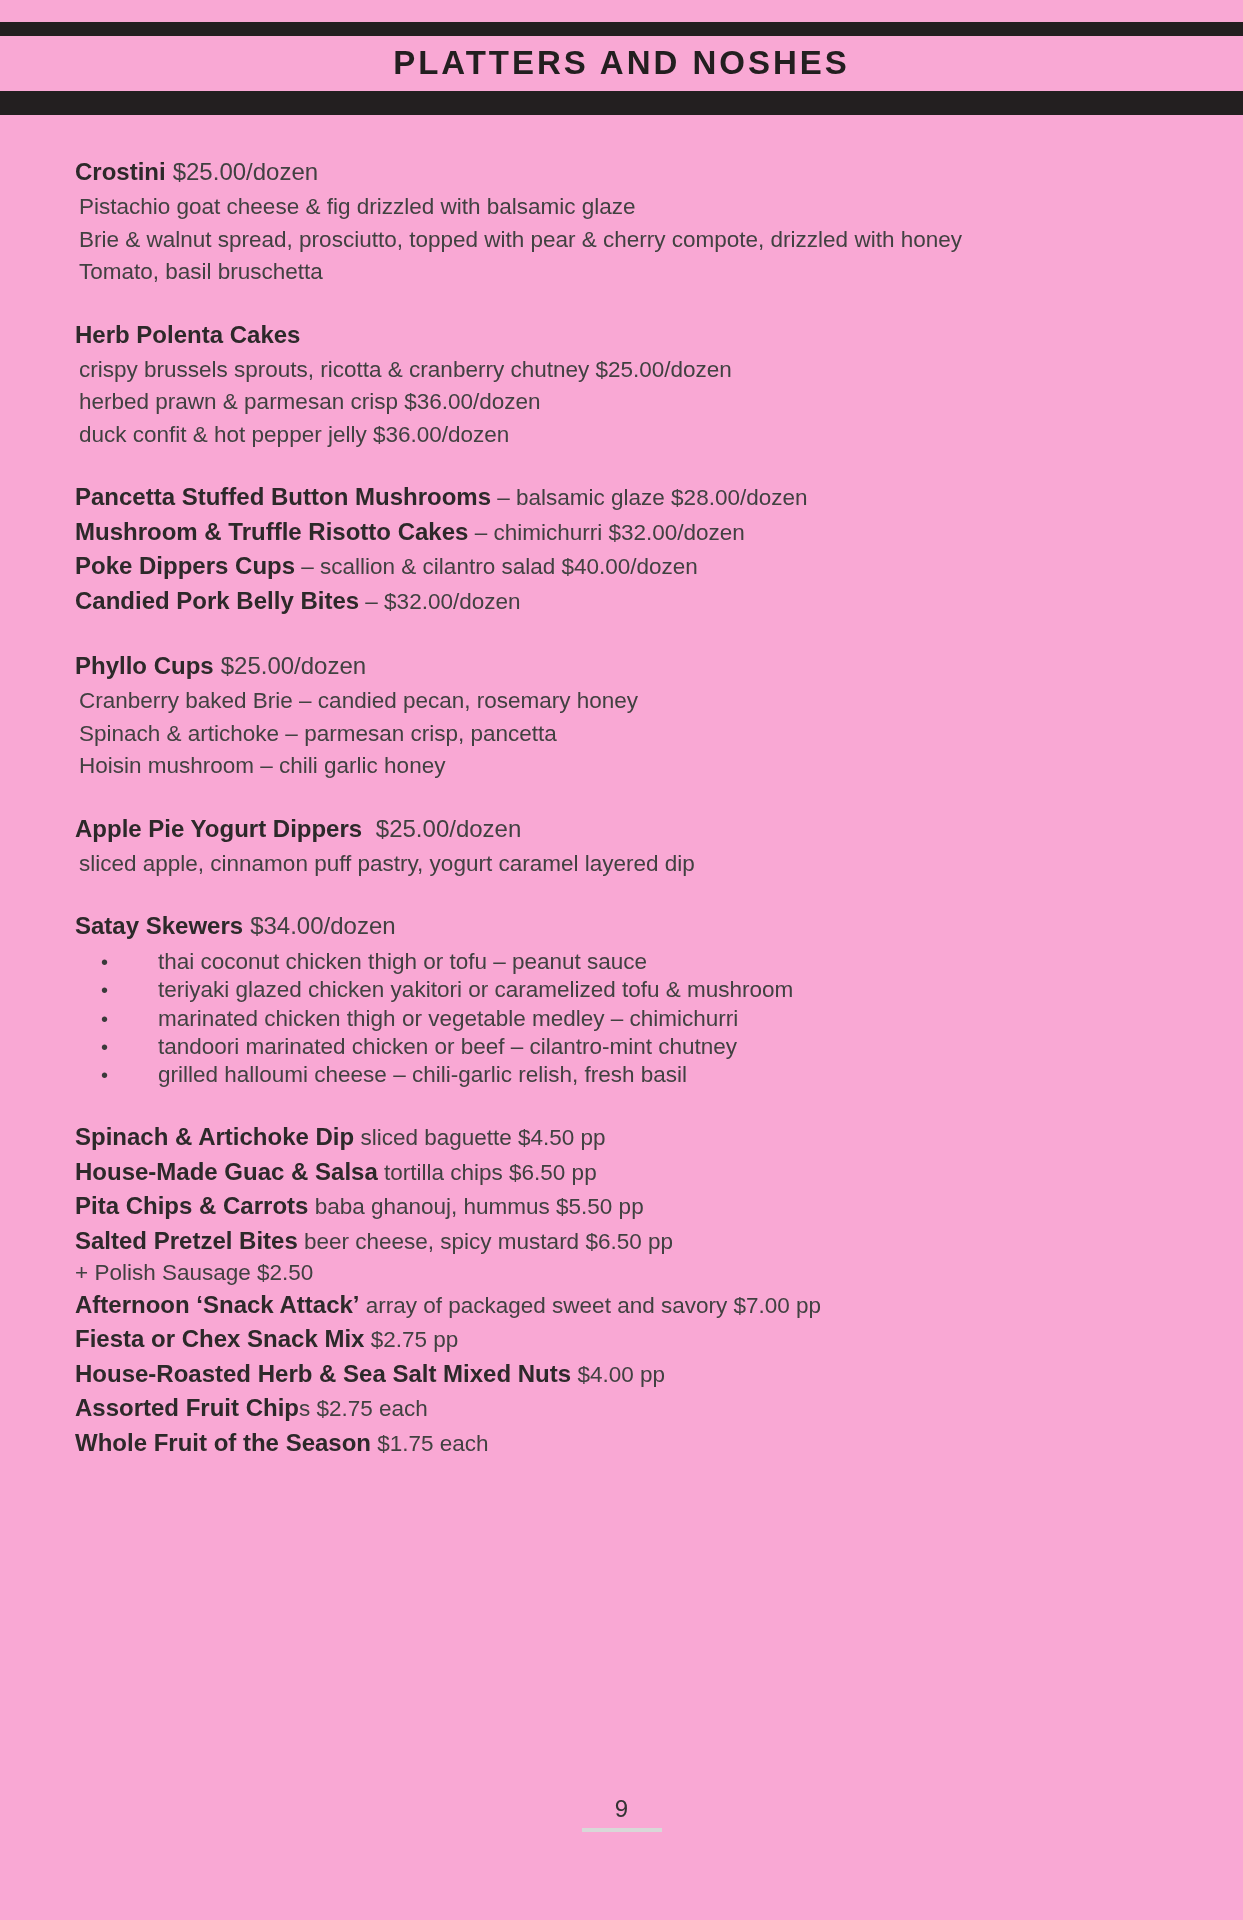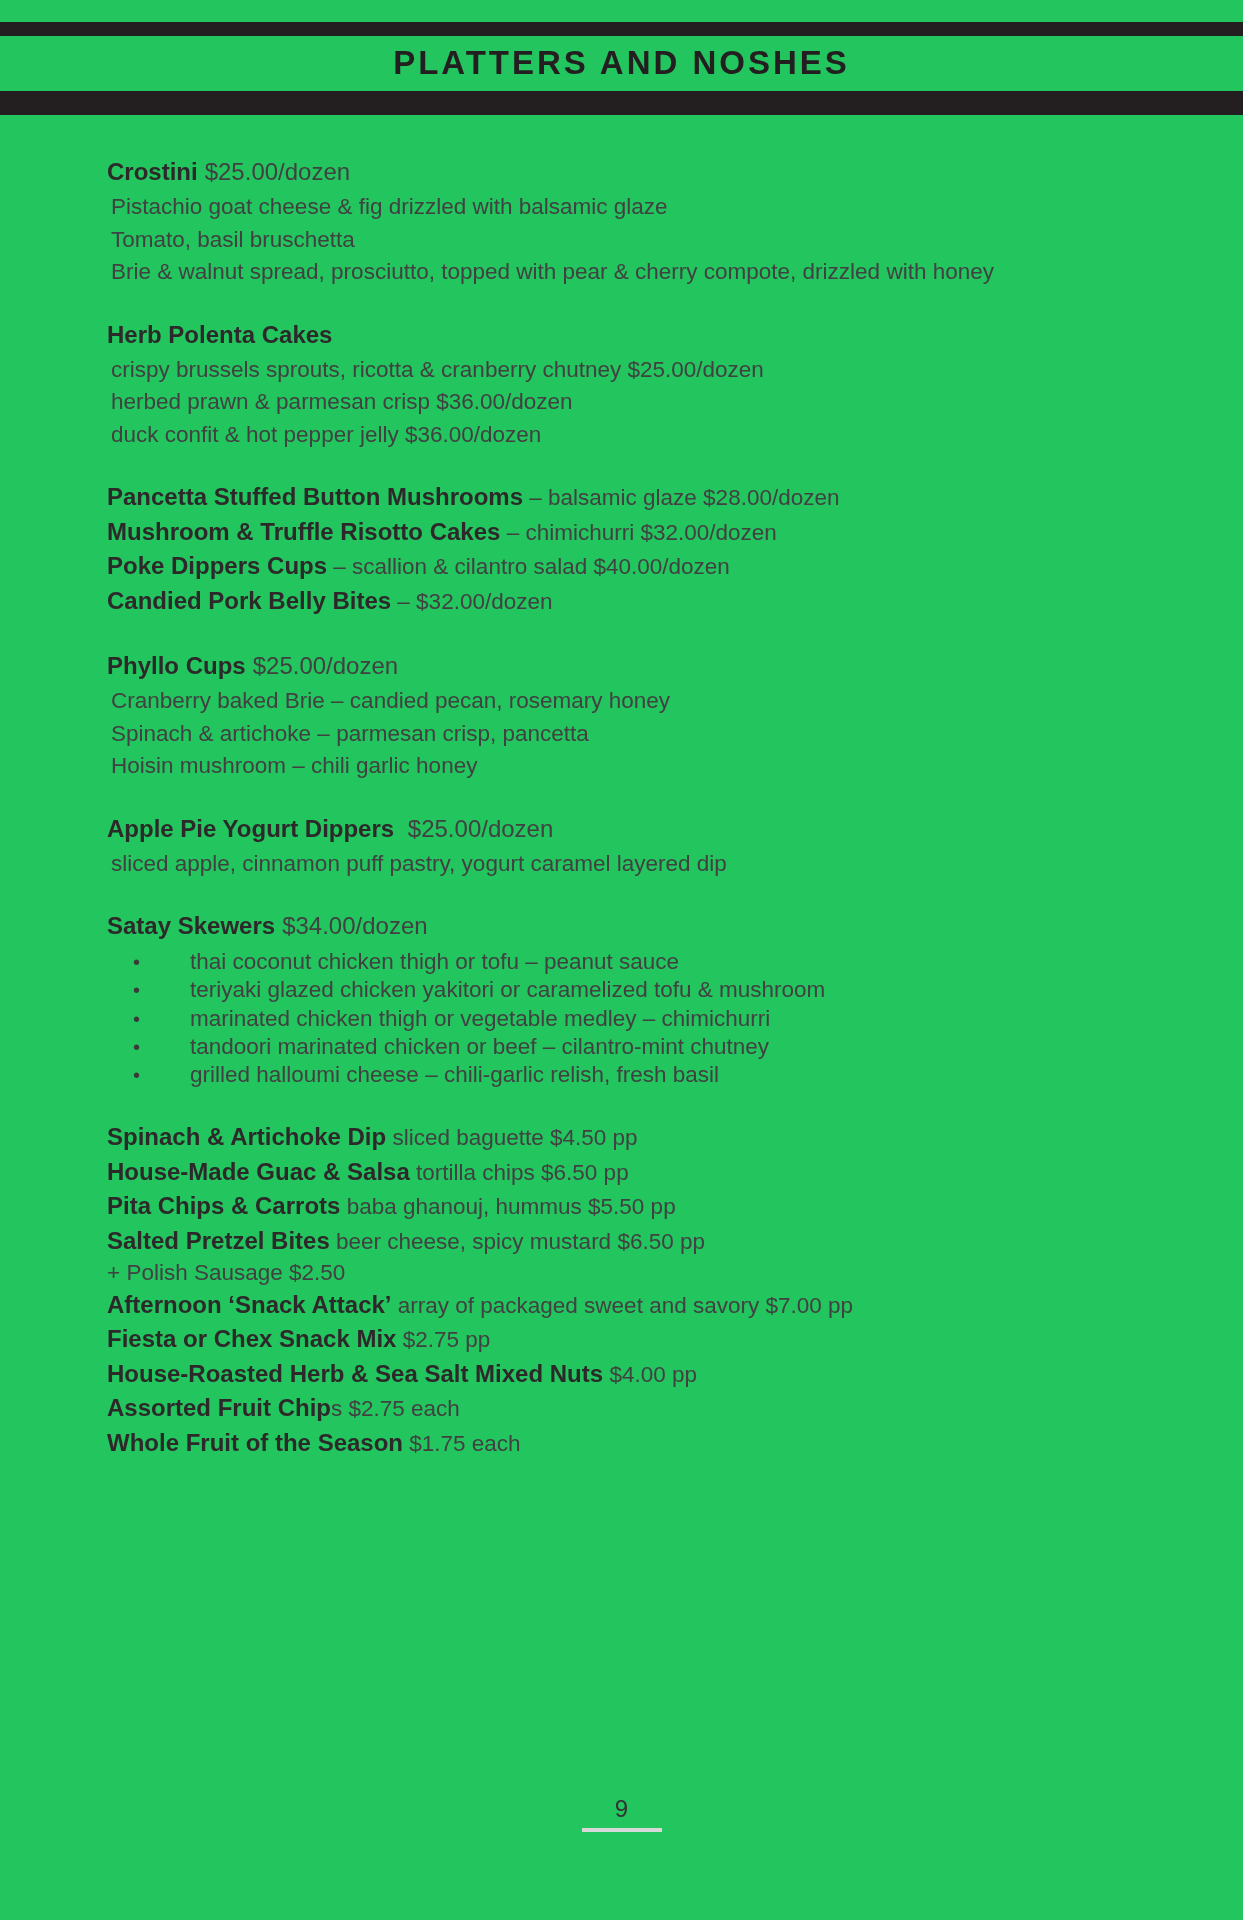--- a/index.html
+++ b/index.html
@@ -7,36 +7,36 @@
   body {
     width: 1243px;
     font-family: "Liberation Sans", sans-serif;
     color: #414141;
     -webkit-font-smoothing: antialiased;
   }
   .page {
     position: relative;
     width: 1243px;
     height: 1920px;
-    background: #22c55e;
+    background: #f9a8d4;
     overflow: hidden;
   }
   .bar { width: 100%; background: #231f20; }
   .bar.thin { height: 14px; margin-top: 22px; }
   .bar.thick { height: 24px; }
   h1.title {
     margin: 0;
     padding: 8px 0 9px;
     text-align: center;
     font-size: 33px;
     font-weight: bold;
     letter-spacing: 3px;
     color: #231f20;
   }
-  main { padding: 40px 70px 0 107px; }
+  main { padding: 40px 70px 0 75px; }
   section { margin: 0 0 31px 0; }
   h2.sec-head {
     margin: 0 0 2px 0;
     font-size: 24px;
     line-height: 34px;
     font-weight: bold;
     color: #2d292a;
   }
   h2.sec-head .pr {
     font-weight: normal;
@@ -108,22 +108,22 @@
     <div class="bar thin"></div>
     <h1 class="title">PLATTERS AND NOSHES</h1>
     <div class="bar thick"></div>
   </header>
 
   <main>
 
     <section>
       <h2 class="sec-head"><span class="nm">Crostini</span><span class="pr">$25.00/dozen</span></h2>
       <p class="desc">Pistachio goat cheese &amp; fig drizzled with balsamic glaze</p>
+      <p class="desc">Brie &amp; walnut spread, prosciutto, topped with pear &amp; cherry compote, drizzled with honey</p>
       <p class="desc">Tomato, basil bruschetta</p>
-      <p class="desc">Brie &amp; walnut spread, prosciutto, topped with pear &amp; cherry compote, drizzled with honey</p>
     </section>
 
     <section>
       <h2 class="sec-head"><span class="nm">Herb Polenta Cakes</span><span class="pr"></span></h2>
       <p class="desc">crispy brussels sprouts, ricotta &amp; cranberry chutney $25.00/dozen</p>
       <p class="desc">herbed prawn &amp; parmesan crisp $36.00/dozen</p>
       <p class="desc">duck confit &amp; hot pepper jelly $36.00/dozen</p>
     </section>
 
     <section>

